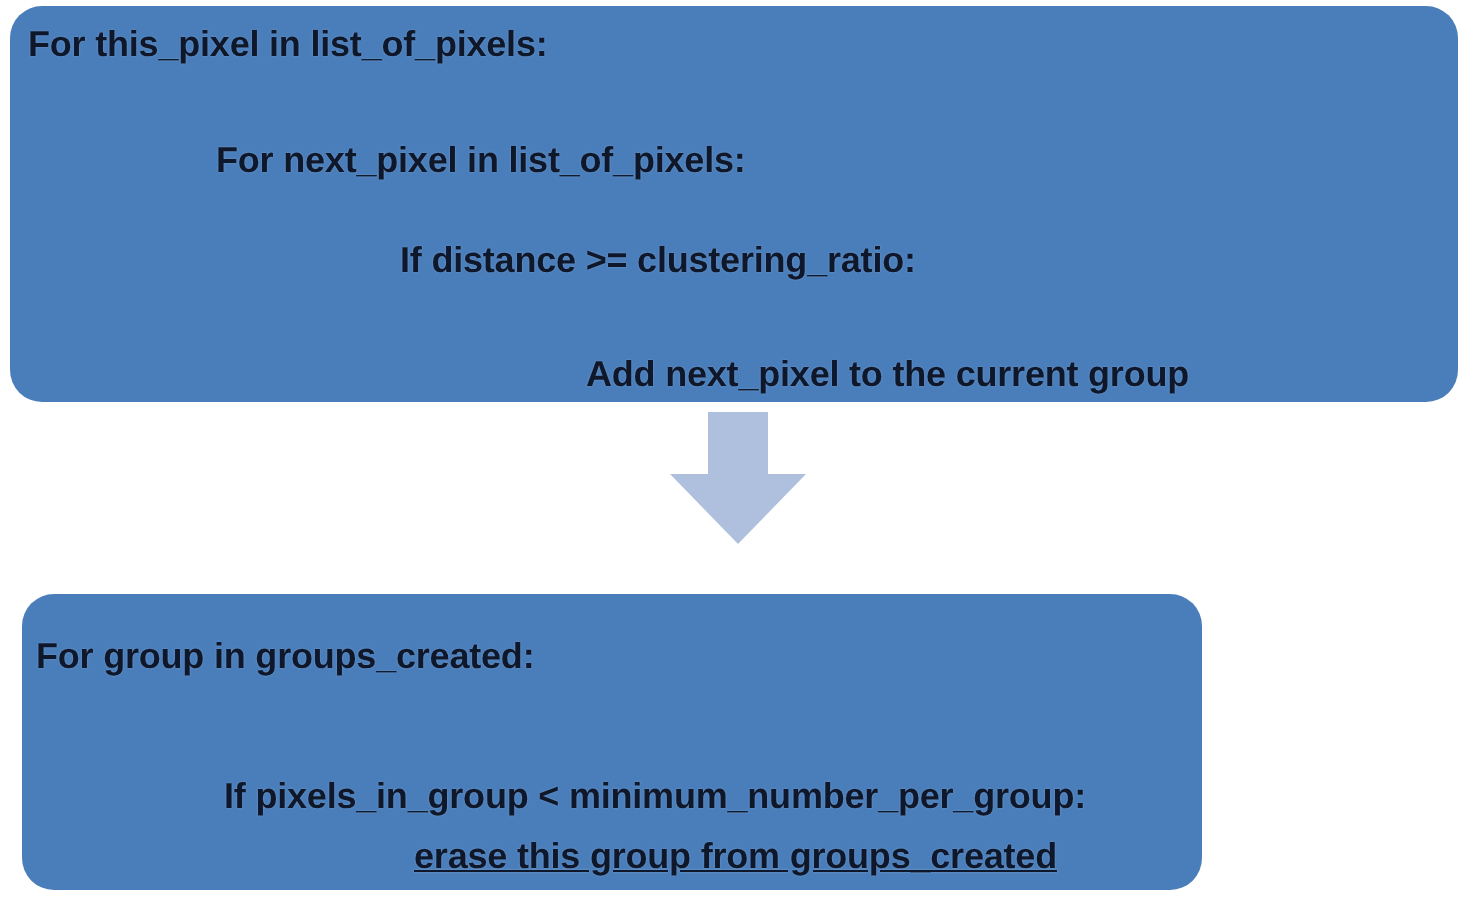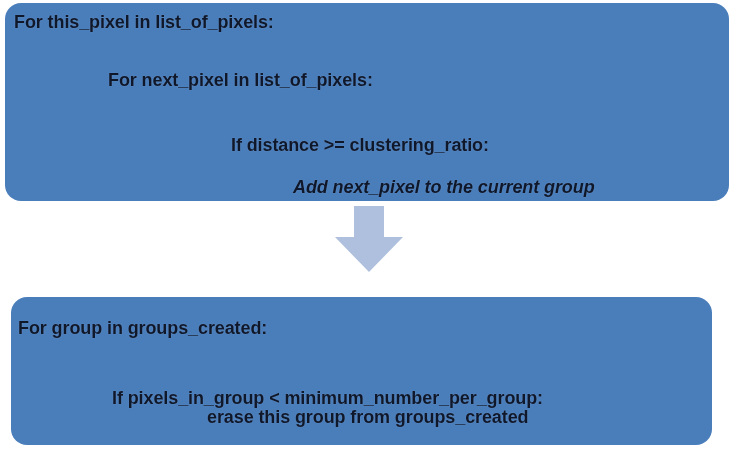--- a/index.html
+++ b/index.html
@@ -31,48 +31,48 @@
     left: 5px;
     top: 3px;
     width: 724px;
     height: 198px;
     border-radius: 16px;
   }
 
   #box-bottom {
     left: 11px;
     top: 297px;
-    width: 701px;
+    width: 590px;
     height: 148px;
     border-radius: 16px;
   }
 
   .code-line {
     position: absolute;
     color: #0f172a;
     font-family: "Liberation Sans", sans-serif;
     font-size: 18px;
     font-weight: 700;
     line-height: 22px;
     white-space: pre;
     letter-spacing: -0.1px;
     text-shadow: 0 0 1px rgba(255,255,255,0.25);
   }
 
   
   #t-line-0 { left: 9px;   top: 8px;   }
   #t-line-1 { left: 103px; top: 45px; margin-top: 21px;  }
   #t-line-2 { left: 195px; top: 88px;  }
-  #t-line-3 { left: 195px; top: 131px; margin-left: 31px; }
-  #t-line-4 { left: 288px; top: 173px; font-style: italic; }
+  #t-line-3 { left: 195px; top: 116px; }
+  #t-line-4 { left: 288px; top: 173px; }
 
   
   #b-line-0 { left: 7px;   top: 20px; }
   #b-line-1 { left: 101px; top: 62px; margin-top: 28px; }
-  #b-line-2 { left: 196px; top: 109px; }
+  #b-line-2 { left: 196px; top: 120px; text-decoration: underline; }
 
   #flow-arrow {
     position: absolute;
     left: 324px;
     top: 205px;
     width: 90px;
     height: 70px;
   }
   #flow-arrow svg { display: block; width: 90px; height: 70px; }
 </style>

